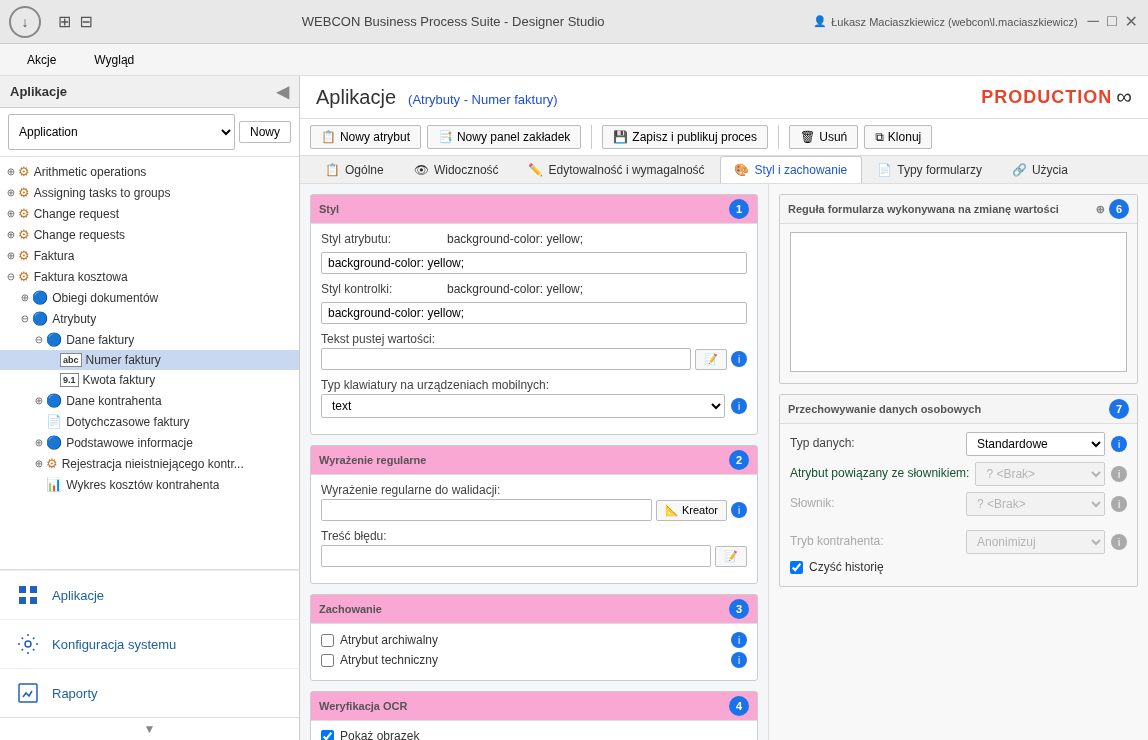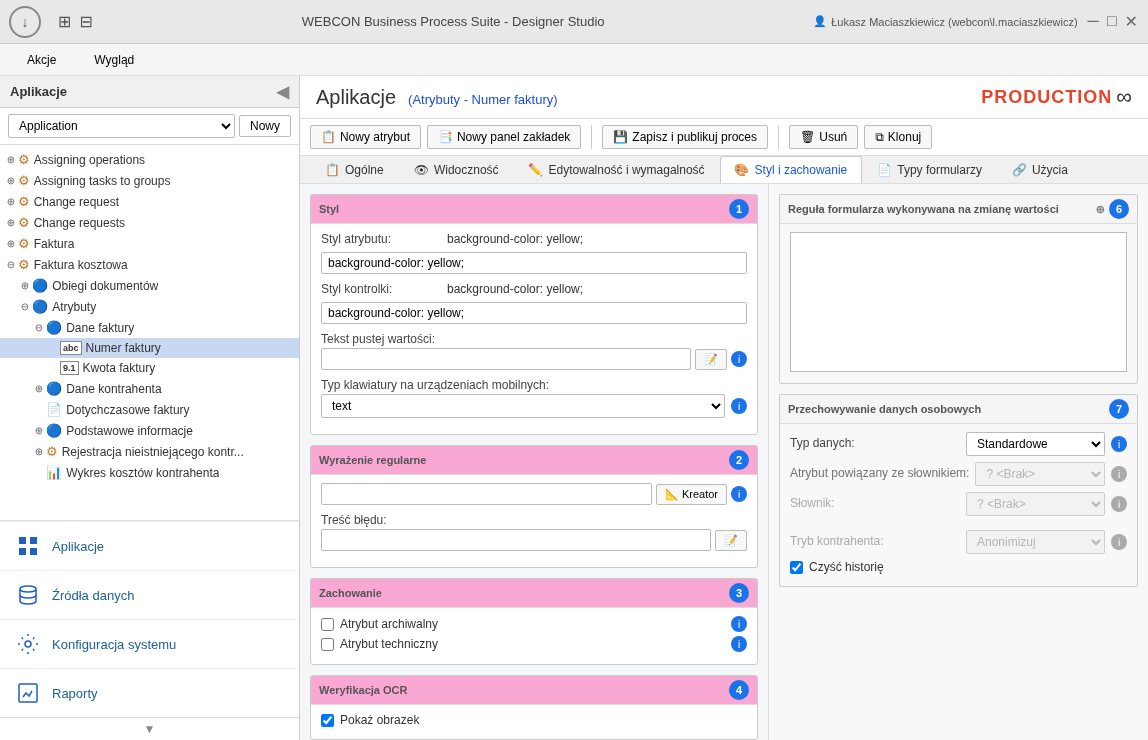--- a/index.html
+++ b/index.html
@@ -18,21 +18,21 @@
     .menu-bar { background: #f5f5f5; height: 32px; display: flex; align-items: center; padding-left: 10px; border-bottom: 1px solid #ddd; gap: 4px; }
     .menu-btn { padding: 4px 16px; border: 1px solid transparent; cursor: pointer; border-radius: 2px; font-size: 12px; background: transparent; }
 
     
     .main-layout { display: flex; height: calc(740px - 76px); }
 
     
     .sidebar { width: 300px; background: #fff; border-right: 1px solid #ccc; display: flex; flex-direction: column; }
     .sidebar-header { background: #f0f0f0; padding: 6px 10px; font-weight: bold; font-size: 13px; display: flex; justify-content: space-between; align-items: center; border-bottom: 1px solid #ccc; }
     .sidebar-controls { display: flex; align-items: center; gap: 4px; padding: 6px 8px; border-bottom: 1px solid #ddd; }
-    .sidebar-controls select { flex: 1; padding: 3px 6px; border: 1px solid #bbb; border-radius: 2px; font-size: 12px; background: #fff; }
+    .sidebar-controls select { flex: 1; padding: 9px 6px; border: 1px solid #bbb; border-radius: 2px; font-size: 12px; background: #fff; }
     .sidebar-controls button { padding: 3px 10px; background: #fff; border: 1px solid #bbb; border-radius: 2px; font-size: 12px; cursor: pointer; }
     .tree-area { flex: 1; overflow-y: auto; padding: 4px 0; }
     .tree-item { padding: 3px 8px 3px 0; cursor: pointer; display: flex; align-items: center; white-space: nowrap; overflow: hidden; }
     .tree-item.selected { background: #c8d8f0; }
     .tree-item .indent { display: inline-block; }
     .tree-item .expand-icon { width: 14px; text-align: center; color: #666; font-size: 10px; flex-shrink: 0; }
     .tree-item .item-label { font-size: 12px; overflow: hidden; text-overflow: ellipsis; }
 
     .sidebar-nav { border-top: 1px solid #ddd; }
     .nav-item { display: flex; align-items: center; gap: 10px; padding: 10px 14px; cursor: pointer; border-top: 1px solid #eee; }
@@ -135,21 +135,21 @@
       </select>
       <button>Nowy</button>
     </div>
 
     <div class="tree-area">
 
       <div class="tree-item">
         <span class="indent" style="width:4px"></span>
         <span class="expand-icon">⊕</span>
         <span style="color:#c0782a;margin-right:4px;font-size:13px">⚙</span>
-        <span class="item-label">Assigning operations</span>
+        <span class="item-label">Arithmetic operations</span>
       </div>
 
       <div class="tree-item">
         <span class="indent" style="width:4px"></span>
         <span class="expand-icon">⊕</span>
         <span style="color:#c0782a;margin-right:4px;font-size:13px">⚙</span>
         <span class="item-label">Assigning tasks to groups</span>
       </div>
 
       <div class="tree-item">
@@ -256,30 +256,20 @@
       <div class="nav-item">
         <div class="nav-icon">
           <svg width="24" height="24" viewBox="0 0 24 24" fill="none">
               <rect x="3" y="3" width="7" height="7" fill="#2060c0"></rect>
               <rect x="14" y="3" width="7" height="7" fill="#2060c0"></rect>
               <rect x="3" y="14" width="7" height="7" fill="#2060c0"></rect>
               <rect x="14" y="14" width="7" height="7" fill="#2060c0"></rect>
             </svg>
         </div>
         <span class="nav-label">Aplikacje</span>
-      </div>
-      <div class="nav-item">
-        <div class="nav-icon">
-          <svg width="24" height="24" viewBox="0 0 24 24">
-              <ellipse cx="12" cy="6" rx="8" ry="3" fill="none" stroke="#2060c0" stroke-width="1.5"></ellipse>
-              <path d="M4 6v6c0 1.66 3.58 3 8 3s8-1.34 8-3V6" fill="none" stroke="#2060c0" stroke-width="1.5"></path>
-              <path d="M4 12v6c0 1.66 3.58 3 8 3s8-1.34 8-3v-6" fill="none" stroke="#2060c0" stroke-width="1.5"></path>
-            </svg>
-        </div>
-        <span class="nav-label">Źródła danych</span>
       </div>
       <div class="nav-item">
         <div class="nav-icon">
           <svg width="24" height="24" viewBox="0 0 24 24">
               <circle cx="12" cy="12" r="3" fill="none" stroke="#2060c0" stroke-width="1.5"></circle>
               <path d="M12 2v2M12 20v2M2 12h2M20 12h2" stroke="#2060c0" stroke-width="1.5"></path>
               <path d="M5.64 5.64l1.41 1.41M16.95 16.95l1.41 1.41M5.64 18.36l1.41-1.41M16.95 7.05l1.41-1.41" stroke="#2060c0" stroke-width="1.5"></path>
             </svg>
         </div>
         <span class="nav-label">Konfiguracja systemu</span>
@@ -408,20 +398,21 @@
           </div>
         </div>
 
         <div class="section-panel">
           <div class="section-title">
             <span>Wyrażenie regularne</span>
             <div class="section-badge">2</div>
           </div>
           <div class="section-body">
             <div class="form-row">
+              <div class="form-label">Wyrażenie regularne do walidacji:</div>
               <div class="input-with-btn">
                 <input class="form-input" type="text" style="flex: 1 1 0%;">
                 <button class="small-btn">
                   <span>📐</span>
                   <span>Kreator</span>
                 </button>
                 <div class="info-icon">i</div>
               </div>
             </div>
             <div class="form-row" style="margin-top:6px;">
@@ -495,21 +486,21 @@
 
             <div class="form-row-inline" style="margin-bottom:6px;">
               <span class="form-label" style="min-width:170px;">Typ danych:</span>
               <select class="right-select" style="flex:1;">
                 <option>Standardowe</option>
               </select>
               <div class="info-icon">i</div>
             </div>
 
             <div class="form-row-inline" style="margin-bottom:6px;">
-              <span class="form-label" style="min-width:170px;color:#737373;">Atrybut powiązany ze słownikiem:</span>
+              <span class="form-label" style="min-width:170px;color:#14532d;">Atrybut powiązany ze słownikiem:</span>
               <select class="right-select" disabled="" style="flex:1;">
                 <option>? &lt;Brak&gt;</option>
               </select>
               <div class="info-icon" style="background:#aaa;">i</div>
             </div>
 
             <div class="form-row-inline" style="margin-bottom:14px;">
               <span class="form-label" style="min-width:170px;color:#aaa;">Słownik:</span>
               <select class="right-select" disabled="" style="flex:1;">
                 <option>? &lt;Brak&gt;</option>

